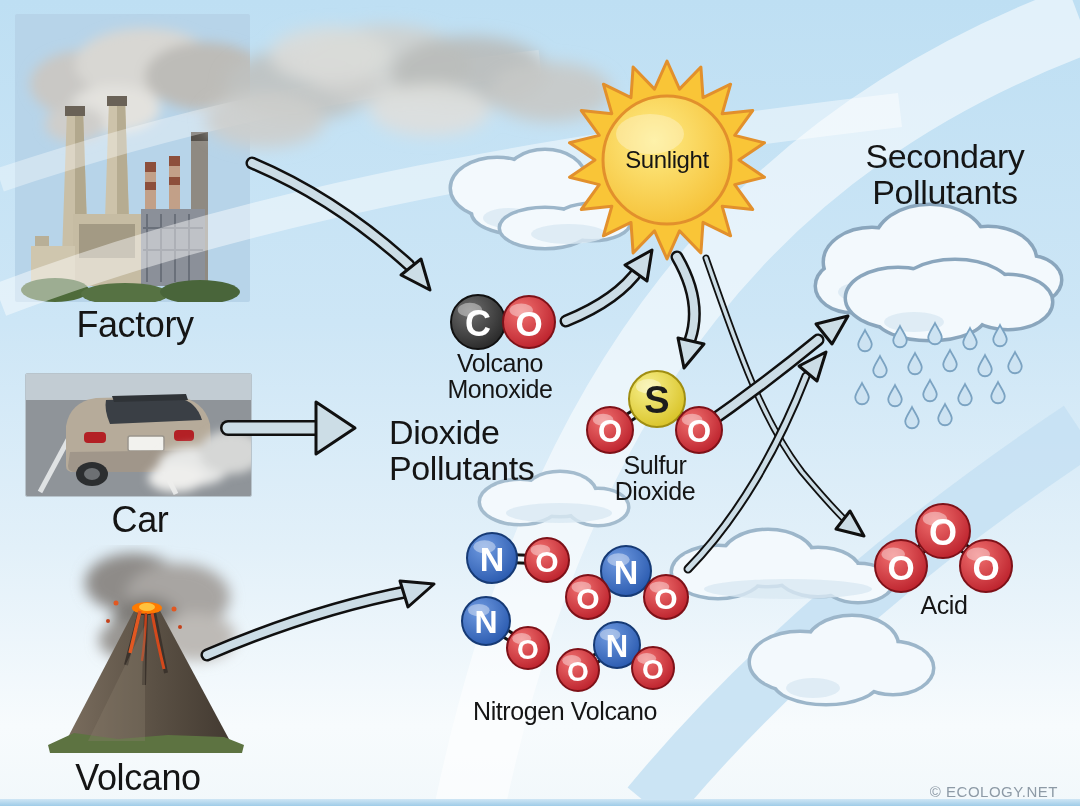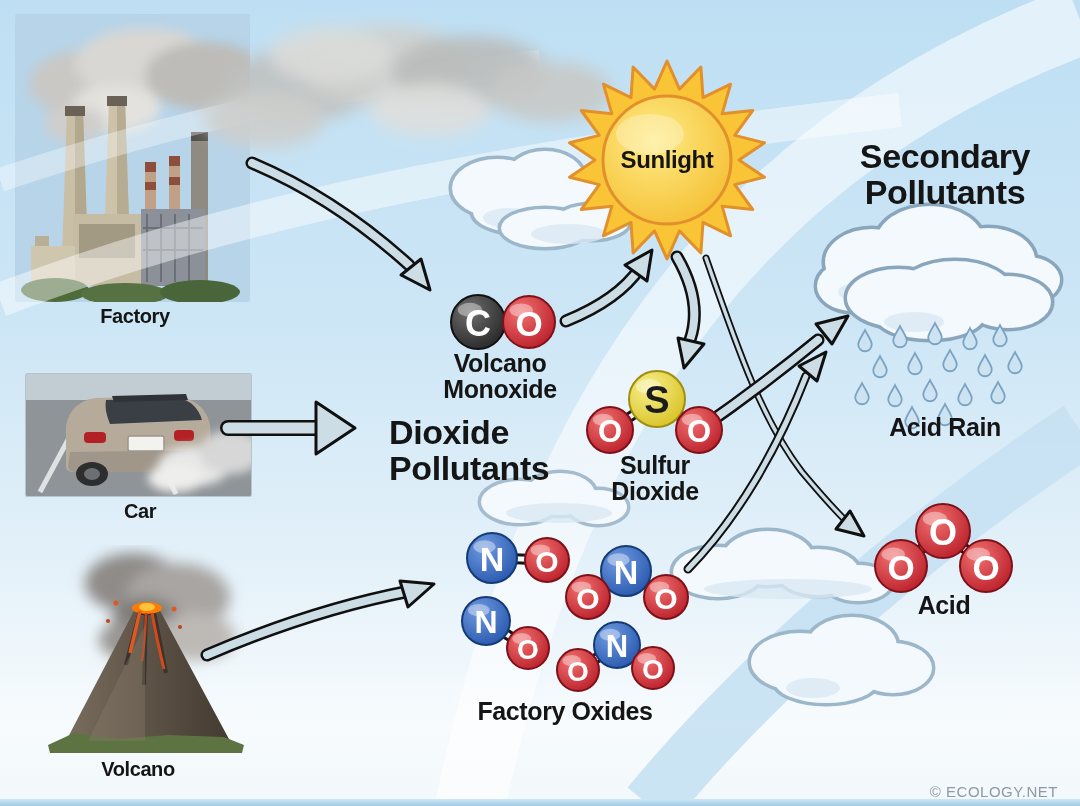--- a/index.html
+++ b/index.html
@@ -3,22 +3,22 @@
 <meta charset="utf-8">
 <style>
   html,body{margin:0;padding:0;background:#e8eef2;}
   .canvas{
     position:relative;width:1080px;height:806px;overflow:hidden;
     font-family:"Liberation Sans",sans-serif;
     background:linear-gradient(180deg,#bedff3 0%,#cde6f6 40%,#e2f0f9 68%,#f7fbfd 90%,#f2f8fb 100%);
   }
   .photo{position:absolute;overflow:hidden;border-radius:2px;}
   .photo svg{display:block;}
-  .lbl{position:absolute;font-weight:700;color:#151515;text-align:center;letter-spacing:-0.4px;line-height:1.05;}
-  .lbl.src{font-size:20px;}
+  .lbl{position:absolute;font-weight:400;color:#151515;text-align:center;letter-spacing:-0.4px;line-height:1.05;}
+  .lbl.src{font-size:36px;}
   .lbl.mol{font-size:25px;}
   .lbl.head{font-size:34px;}
   .lbl.left{text-align:left;}
   .credit{position:absolute;right:22px;bottom:6px;font-size:15px;font-weight:400;color:#8d9aa6;letter-spacing:0.5px;}
   .overlay{position:absolute;left:0;top:0;}
   .bottom-strip{position:absolute;left:0;bottom:0;width:100%;height:7px;background:linear-gradient(180deg,#cfe6f5,#9fcce8);}
   .a-out{stroke:#101010;stroke-width:13;fill:none;stroke-linecap:round;}
   .a-in{stroke:#ccdde6;stroke-width:8;fill:none;stroke-linecap:round;}
   .a-head{fill:#ccdde6;stroke:#101010;stroke-width:3;stroke-linejoin:round;}
 </style>
@@ -442,19 +442,18 @@
   </div>
 
   <div class="lbl mol" style="left:400px;top:350px;width:200px;">
     <div>Volcano</div>
     <div>Monoxide</div>
   </div>
   <div class="lbl mol" style="left:555px;top:452px;width:200px;">
     <div>Sulfur</div>
     <div>Dioxide</div>
   </div>
-  <div class="lbl mol" style="left:415px;top:698px;width:300px;">Factory Oxides</div>
-  <div class="lbl mol" style="left:845px;top:414px;width:200px;">Acid Rain</div>
+  <div class="lbl mol" style="left:415px;top:698px;width:300px;">Nitrogen Volcano</div>
   <div class="lbl mol" style="left:844px;top:592px;width:200px;">Acid</div>
 
   <div class="credit">© ECOLOGY.NET</div>
   <div class="bottom-strip"></div>
 </div>
 
 </body></html>

